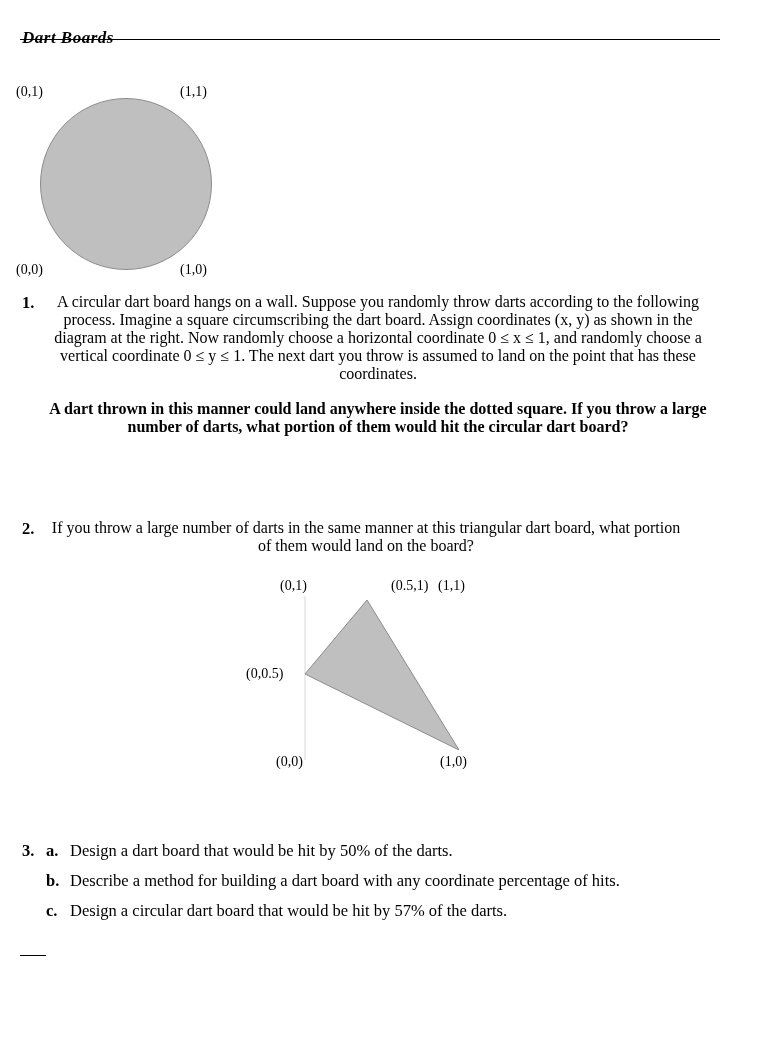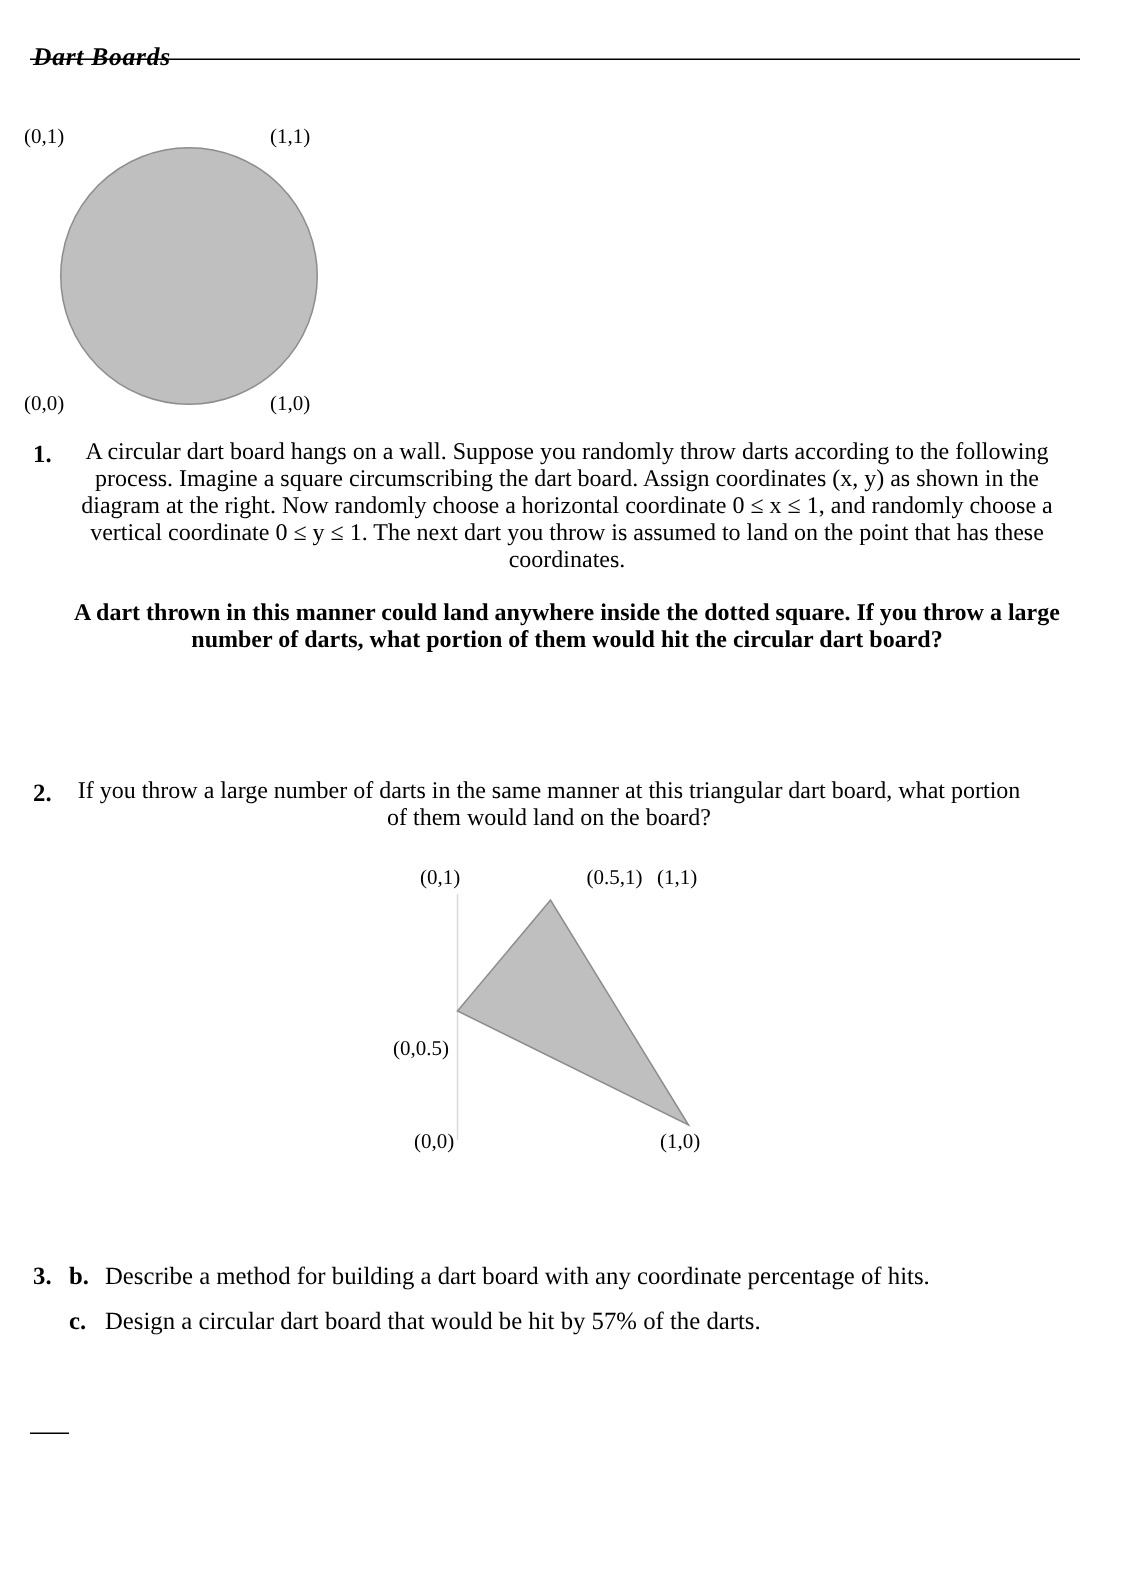--- a/index.html
+++ b/index.html
@@ -118,21 +118,21 @@
   .fig-tri svg { position: absolute; left: 0; top: 0; }
   .tri-coord {
     position: absolute;
     font-size: 14px;
     font-family: "Liberation Serif", serif;
     white-space: nowrap;
   }
   .t-01   { left: 34px;  top: 4px; }
   .t-051  { left: 101px; top: 4px; margin-left: 44px; }
   .t-11   { left: 192px; top: 4px; }
-  .t-005  { left: 16px;   top: 92px; margin-top: 26px; }
+  .t-005  { left: 0px;   top: 92px; }
   .t-00   { left: 30px;  top: 180px; }
   .t-10   { left: 194px; top: 180px; }
 </style>
 </head>
 <body>
 
 <div class="page">
 
   <div class="title">Dart Boards</div>
   <div class="title-rule"></div>
@@ -165,20 +165,23 @@
     <div class="tri-coord t-051">(0.5,1)</div>
     <div class="tri-coord t-11">(1,1)</div>
     <div class="tri-coord t-005">(0,0.5)</div>
     <div class="tri-coord t-00">(0,0)</div>
     <div class="tri-coord t-10">(1,0)</div>
   </div>
 
   <div class="item-num" id="item3-num">3.</div>
   <div class="item-body" id="item3-list">
     <div class="sub-item">
+      <span class="sub-label">a.</span><span>Design a dart board that would be hit by 50% of the darts.</span>
+    </div>
+    <div class="sub-item">
       <span class="sub-label">b.</span><span>Describe a method for building a dart board with any coordinate percentage of hits.</span>
     </div>
     <div class="sub-item">
       <span class="sub-label">c.</span><span>Design a circular dart board that would be hit by 57% of the darts.</span>
     </div>
   </div>
 
   <div class="bottom-rule"></div>
 
 </div>

